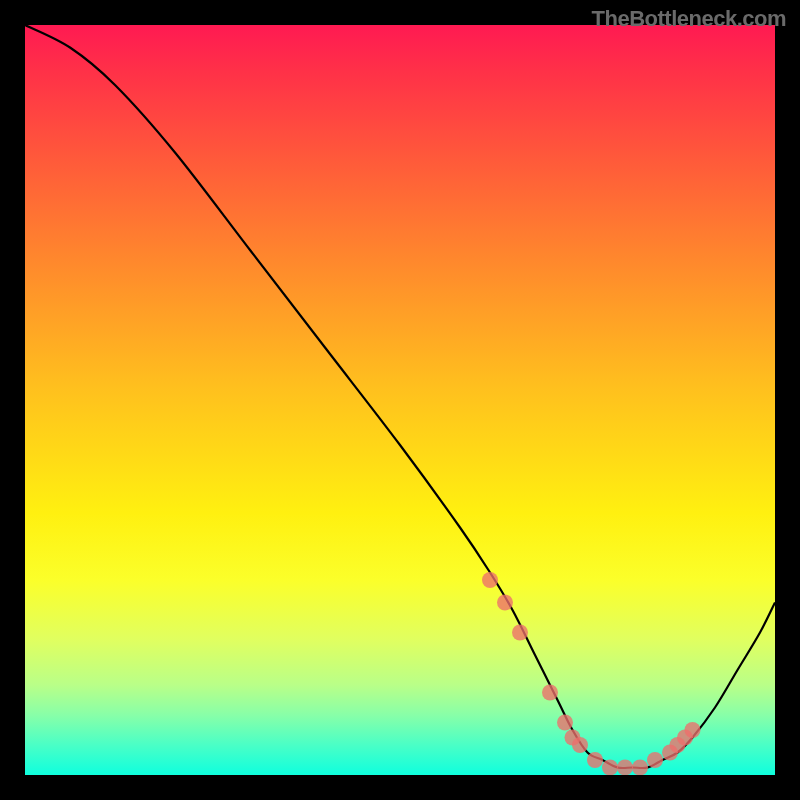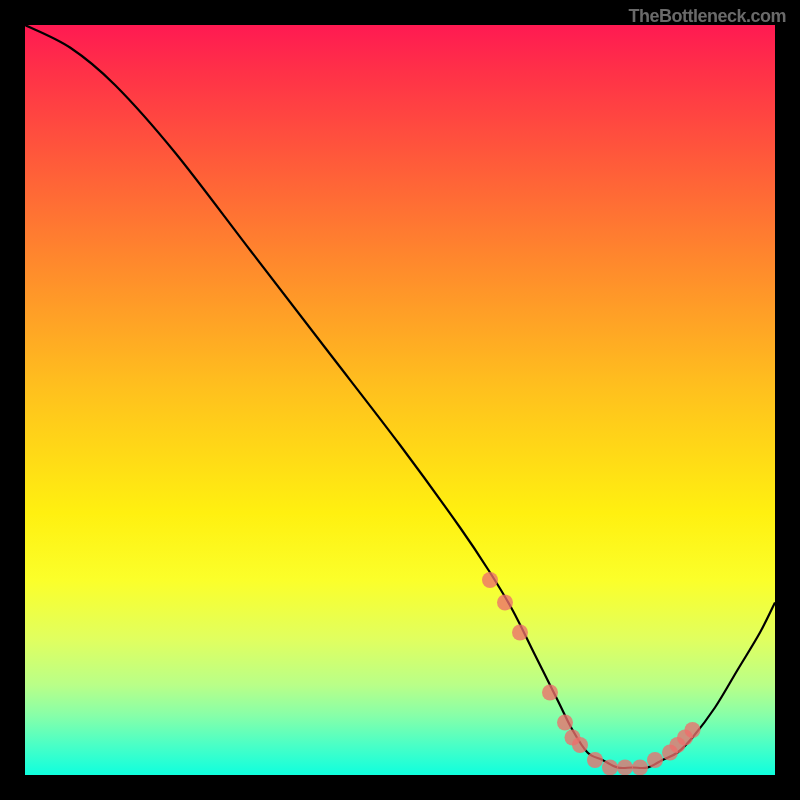--- a/index.html
+++ b/index.html
@@ -33,21 +33,21 @@
     #88ffa8 92%,
     #4affc6 96%,
     #0fffde 100%
   );
 }
 .watermark {
   position: absolute;
   top: 6px;
   right: 14px;
   font-family: Arial, Helvetica, sans-serif;
-  font-size: 18px;
+  font-size: 22px;
   font-weight: bold;
   color: #6a6a6a;
   letter-spacing: -0.5px;
   z-index: 10;
 }
 svg.curve {
   position: absolute;
   inset: 0;
   width: 100%;
   height: 100%;

